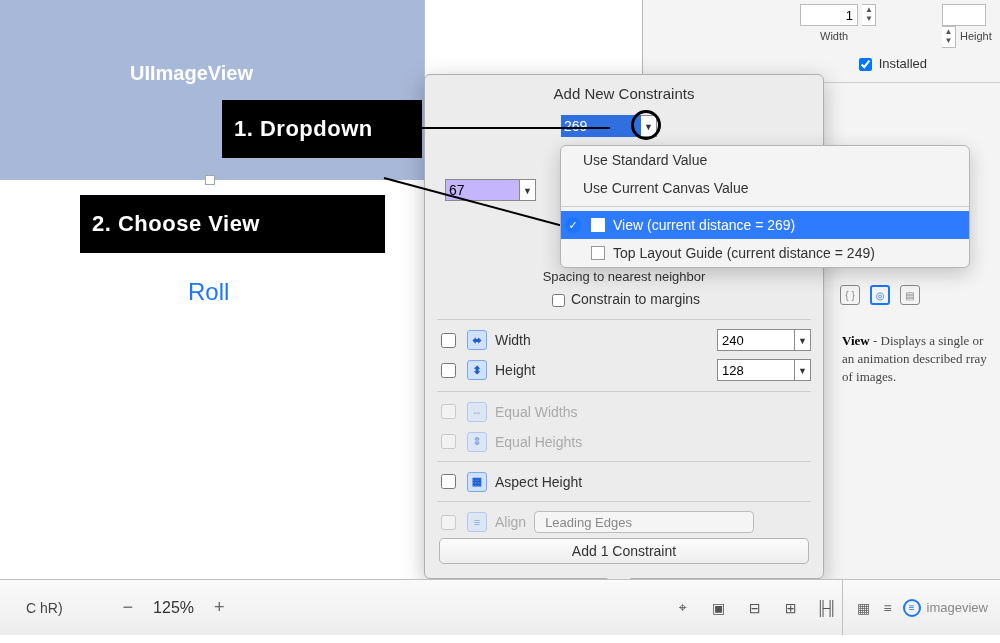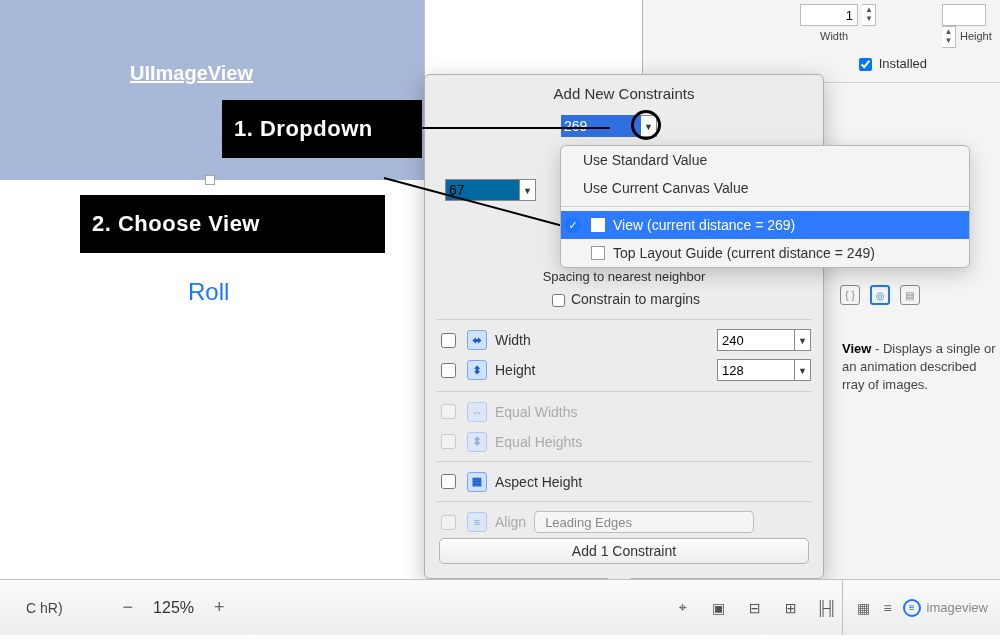--- a/index.html
+++ b/index.html
@@ -1,19 +1,19 @@
 <!DOCTYPE html>
 <html><head>
 <meta charset="utf-8">
 <style>
   * { box-sizing: border-box; }
   html, body { margin: 0; padding: 0; width: 1000px; height: 643px; font-family: -apple-system, "Helvetica Neue", Arial, sans-serif; overflow: hidden; background: #fff; color: #222; }
   .canvas-area { position: absolute; left: 0; top: 0; width: 425px; height: 600px; background: #fff; }
   .uiimageview-box { position: absolute; left: 0; top: 0; width: 425px; height: 180px; background: #a8b8d8; border-right: 1px solid #c0c0c0; }
-  .uiimageview-label { position: absolute; left: 130px; top: 62px; color: #fff; font-size: 20px; font-weight: 600; text-decoration: underline; }
+  .uiimageview-label { position: absolute; left: 130px; top: 62px; color: #fff; font-size: 20px; font-weight: 600; }
   .sel-handle { position: absolute; width: 10px; height: 10px; border: 1px solid #9aa; background: #fff; left: 210px; top: 180px; transform: translate(-50%,-50%); }
   .roll-label { position: absolute; left: 188px; top: 278px; font-size: 24px; color: #1c76ff; font-weight: 400; }
 
   
   .callout { position: absolute; background: #000; color: #fff; font-size: 22px; font-weight: 600; padding: 16px 12px; letter-spacing: 0.5px; }
   .callout1 { left: 222px; top: 100px; width: 200px; }
   .callout2 { left: 80px;  top: 195px; width: 305px; }
   .callout-line1 { position: absolute; left: 420px; top: 127px; width: 190px; height: 2px; background: #000; }
   .callout-line2 { position: absolute; left: 384px; top: 177px; height: 2px; background: #000; transform-origin: left center; width: 195px; transform: rotate(15deg); }
   .ring { position: absolute; width: 30px; height: 30px; border: 3px solid #000; border-radius: 50%; }
@@ -25,34 +25,34 @@
   .num-input { width: 58px; height: 22px; border: 1px solid #bcbcbc; background: #fff; text-align: right; padding-right: 4px; font-size: 13px; }
   .stepper { display: inline-block; width: 14px; height: 22px; border: 1px solid #bcbcbc; border-left: none; background: #fff; vertical-align: top; font-size: 8px; text-align: center; line-height: 9px; color: #555; }
   .width-label { position: absolute; left: 820px; top: 30px; font-size: 11px; color: #444; }
   .height-label { position: absolute; left: 960px; top: 30px; font-size: 11px; color: #444; }
   .installed-row { position: absolute; left: 855px; top: 55px; font-size: 13px; color: #333; }
   .installed-check { display: inline-block; vertical-align: middle; }
   .insp-divider { position: absolute; left: 642px; right: 0; top: 82px; height: 1px; background: #cfcfcf; }
   .insp-icons { position: absolute; left: 840px; top: 285px; display: flex; gap: 10px; }
   .insp-icons .ic { width: 20px; height: 20px; border: 1px solid #888; border-radius: 3px; display: flex; align-items: center; justify-content: center; font-size: 10px; color: #888; }
   .insp-icons .ic.sel { border-color: #1c76ff; color: #1c76ff; border-width: 2px; }
-  .help-text { position: absolute; left: 842px; top: 340px; right: 4px; font-size: 13px; color: #444; line-height: 18px; }
+  .help-text { position: absolute; left: 842px; top: 332px; right: 4px; font-size: 13px; color: #444; line-height: 18px; font-family: Liberation Serif, serif; }
   .help-text b { color:#000; }
 
   
   .popover { position: absolute; left: 424px; top: 74px; width: 400px; height: 505px; background: #ececec; border: 1px solid #b0b0b0; border-radius: 6px; box-shadow: 0 6px 22px rgba(0,0,0,0.25); padding-left: 45px; }
   .popover .title { position: absolute; left: 50%; top: 10px; transform: translateX(-50%); font-size: 15px; color: #333; }
   .popover .tail { position: absolute; bottom: -12px; left: 182px; width: 0; height: 0; border-left: 12px solid transparent; border-right: 12px solid transparent; border-top: 12px solid #ececec; filter: drop-shadow(0 1px 0 #b0b0b0); }
   .top-field-wrap { position: absolute; left: 136px; top: 40px; }
   .top-field { width: 80px; height: 22px; border: 1px solid #8a8a8a; background: #fff; font-size: 14px; padding: 0 2px; }
   .top-field.sel { background: #2f6fe0; color: #ffffff; border-color: #2f6fe0; }
   .drop-btn { display: inline-block; width: 16px; height: 22px; border: 1px solid #8a8a8a; border-left: none; background: #fff; vertical-align: top; text-align: center; font-size: 9px; line-height: 22px; color: #333; }
   .mid-row { position: absolute; top: 104px; left: 20px; right: 20px; display: flex; justify-content: space-between; }
   .mid-row .side { width: 95px; display: flex; }
-  .mid-row input { width: 75px; height: 22px; border: 1px solid #8a8a8a; background: #0369a1; font-size: 14px; padding: 0 3px; }
+  .mid-row input { width: 75px; height: 22px; border: 1px solid #8a8a8a; background: #c4b5fd; font-size: 14px; padding: 0 3px; }
   .spacing-label { position: absolute; top: 194px; left: 0; right: 0; text-align: center; font-size: 13px; color: #333; }
   .margins-row { position: absolute; top: 216px; left: 0; right: 0; text-align: center; font-size: 14px; color: #333; }
   .margins-row input { vertical-align: middle; margin-right: 6px; }
   .sec-divider { position: absolute; left: 12px; right: 12px; height: 1px; background: #cfcfcf; }
   .row { position: absolute; left: 12px; right: 12px; display: flex; align-items: center; gap: 8px; font-size: 14px; color: #333; }
   .row .icon-box { width: 20px; height: 20px; border-radius: 3px; display: inline-flex; align-items: center; justify-content: center; font-size: 11px; font-weight: 700; }
   .row .icon-box.blue { background: #CFE2FF; color: #1c5ecf; border: 1px solid #7aa8ef; }
   .row input[type=checkbox] { width: 15px; height: 15px; }
   .val-field { width: 78px; height: 22px; border: 1px solid #8a8a8a; background: #fff; font-size: 13px; padding: 0 4px; }
   .val-drop { width: 16px; height: 22px; border: 1px solid #8a8a8a; border-left: none; background: #fff; font-size: 9px; text-align: center; line-height: 22px; }

